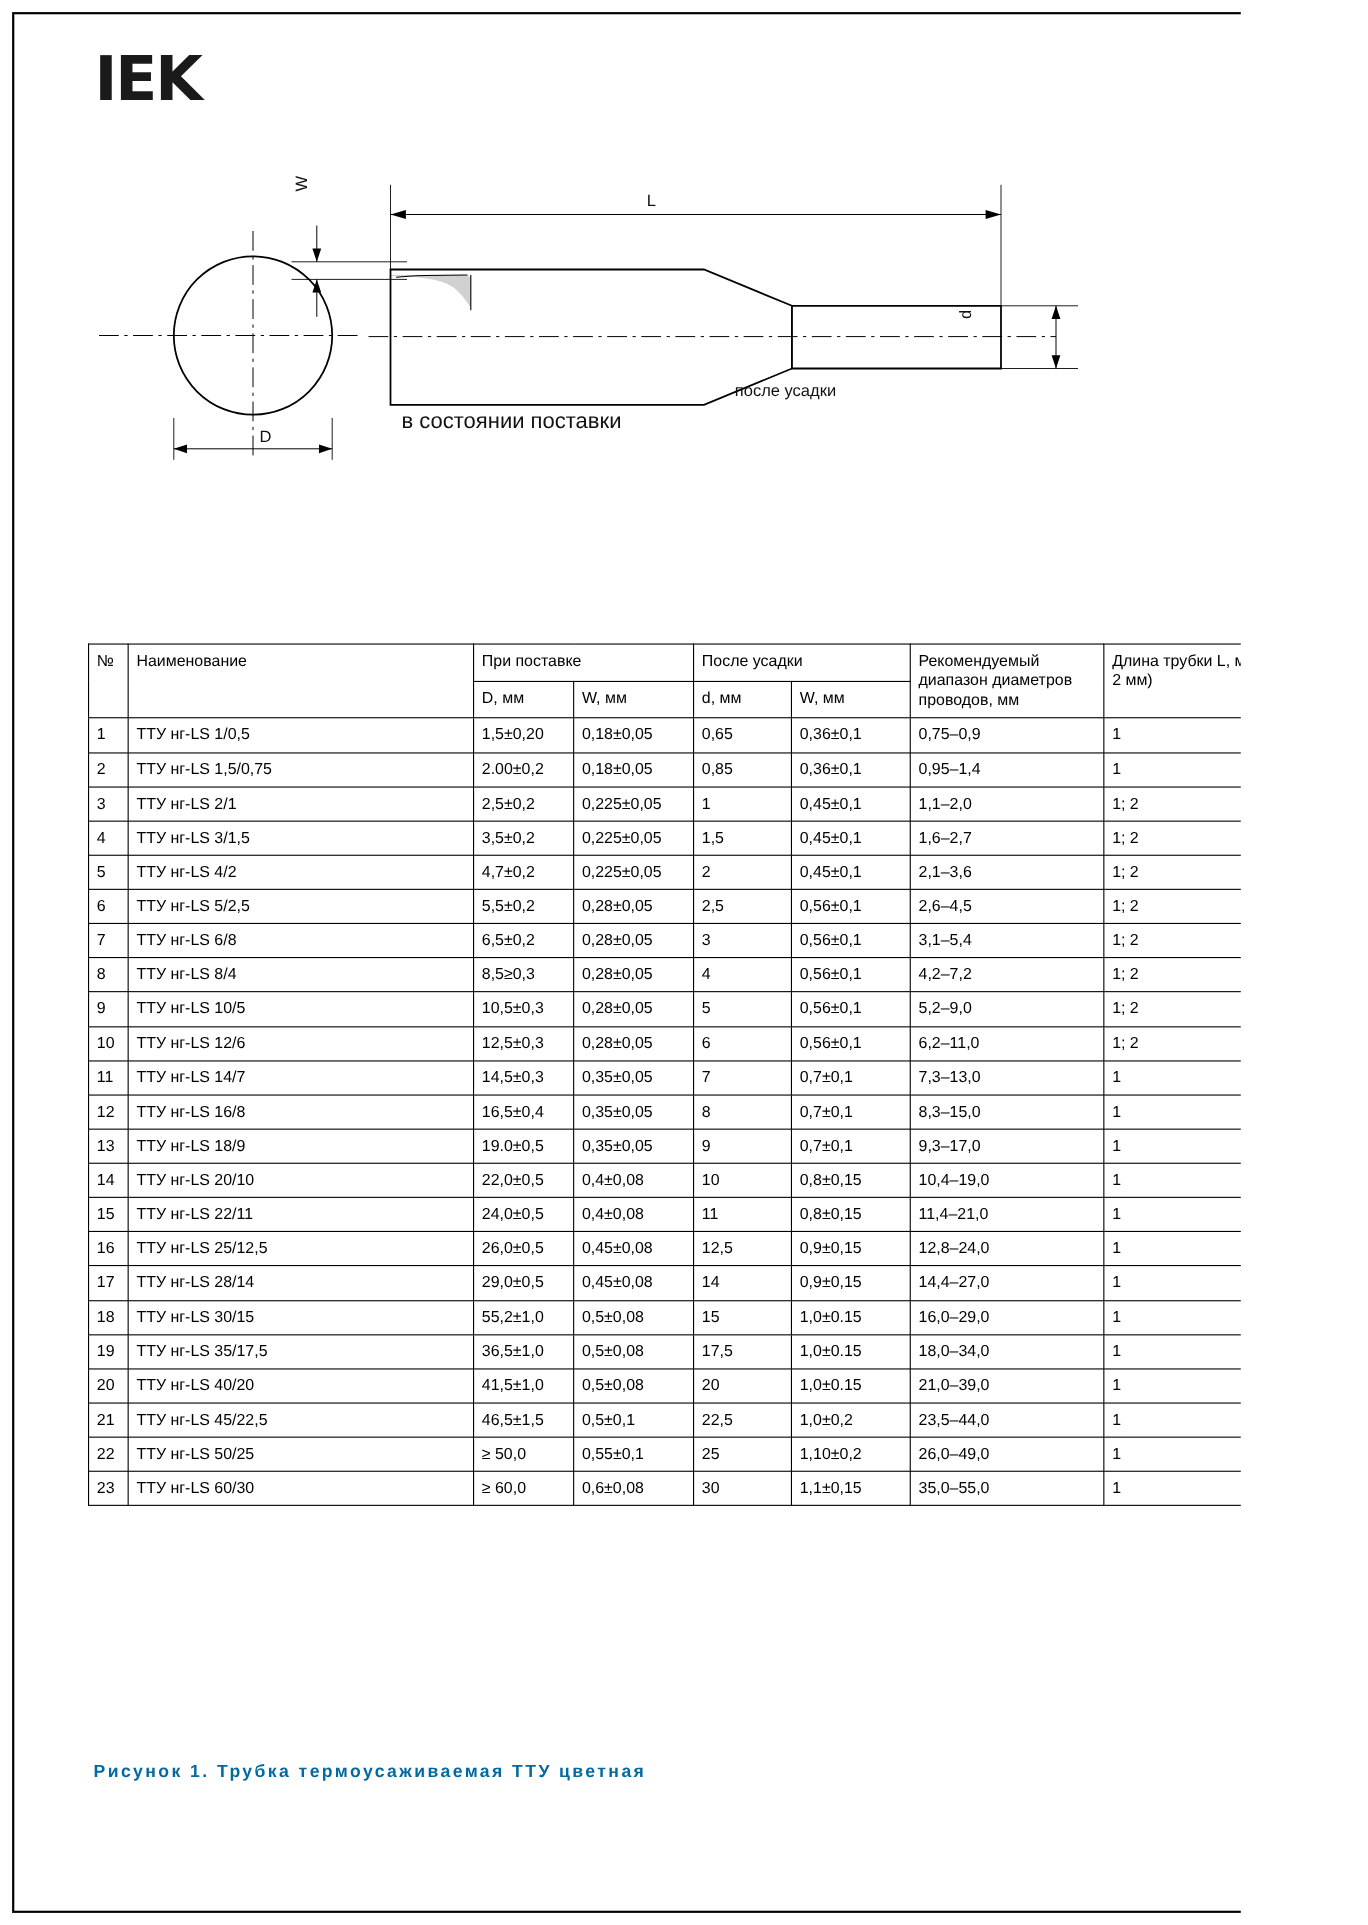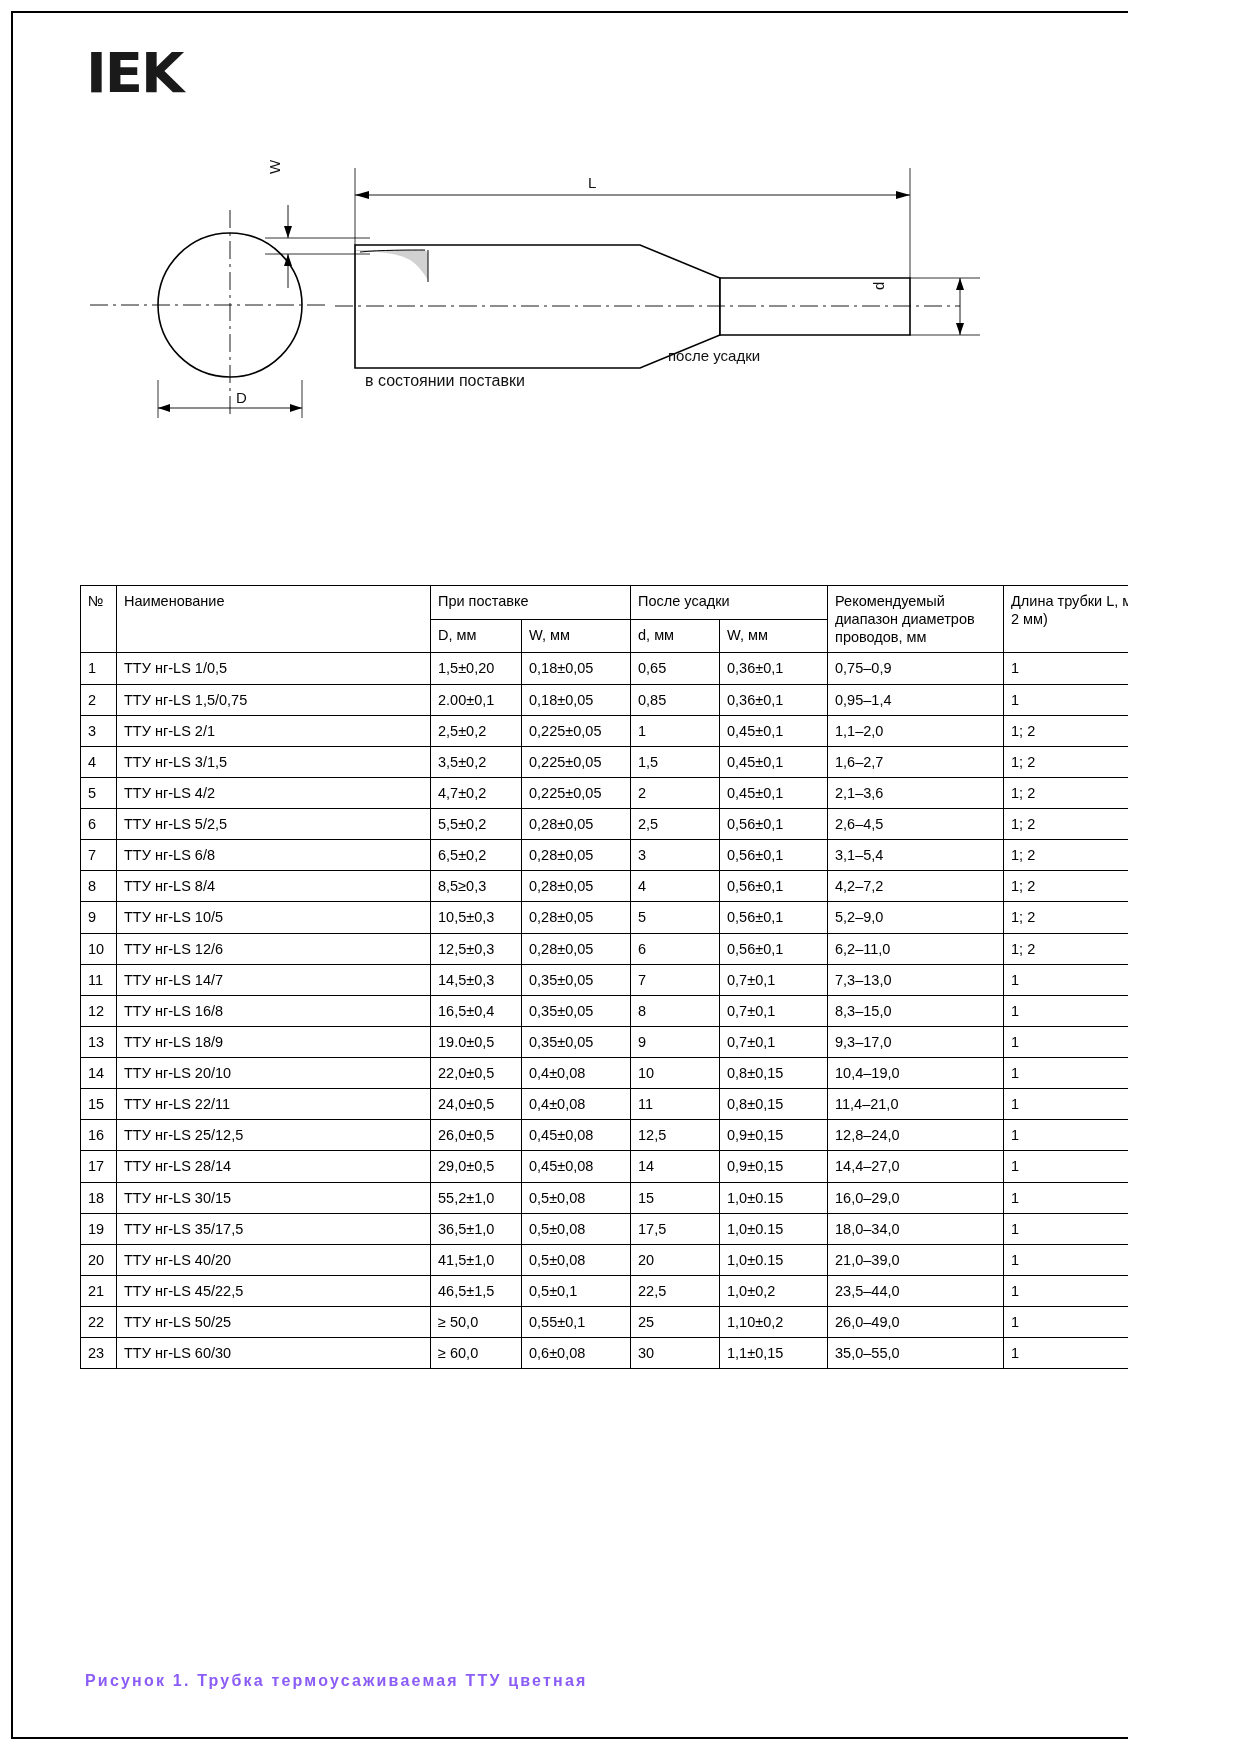--- a/index.html
+++ b/index.html
@@ -60,21 +60,21 @@
   .lbl-W {
     left: 186px; top: 24px;
     transform: rotate(-90deg);
     transform-origin: left top;
   }
   .lbl-d {
     left: 790px; top: 140px;
     transform: rotate(-90deg);
     transform-origin: left top;
   }
-  .lbl-supply { left: 285px; top: 222px; font-size: 16px; }
+  .lbl-supply { left: 285px; top: 222px; font-size: 20px; }
   .lbl-shrink { left: 588px; top: 197px; font-size: 15px; }
 
   
   .tbl-wrap {
     position: absolute;
     left: 80px;
     top: 585px;
     width: 1084px;
   }
   table.spec {
@@ -104,25 +104,25 @@
   col.c5 { width: 108px; }
   col.c6 { width: 176px; }
   col.c7 { width: 161px; }
 
   .th-group { text-align: left; }
 
   
   .caption {
     position: absolute;
     left: 85px;
-    top: 1672px;
+    top: 1602px;
     font-size: 16px;
     font-weight: bold;
     letter-spacing: 2.2px;
-    color: #8b5cf6;
+    color: #0369a1;
   }
 </style>
 </head>
 <body>
 
 <div class="page">
   <div class="page-border"></div>
 
   <div class="logo">IEK</div>
 
@@ -213,21 +213,21 @@
             <td>1,5±0,20</td>
             <td>0,18±0,05</td>
             <td>0,65</td>
             <td>0,36±0,1</td>
             <td>0,75–0,9</td>
             <td>1</td>
           </tr>
           <tr>
             <td>2</td>
             <td>ТТУ нг-LS 1,5/0,75</td>
-            <td>2.00±0,1</td>
+            <td>2.00±0,2</td>
             <td>0,18±0,05</td>
             <td>0,85</td>
             <td>0,36±0,1</td>
             <td>0,95–1,4</td>
             <td>1</td>
           </tr>
           <tr>
             <td>3</td>
             <td>ТТУ нг-LS 2/1</td>
             <td>2,5±0,2</td>

